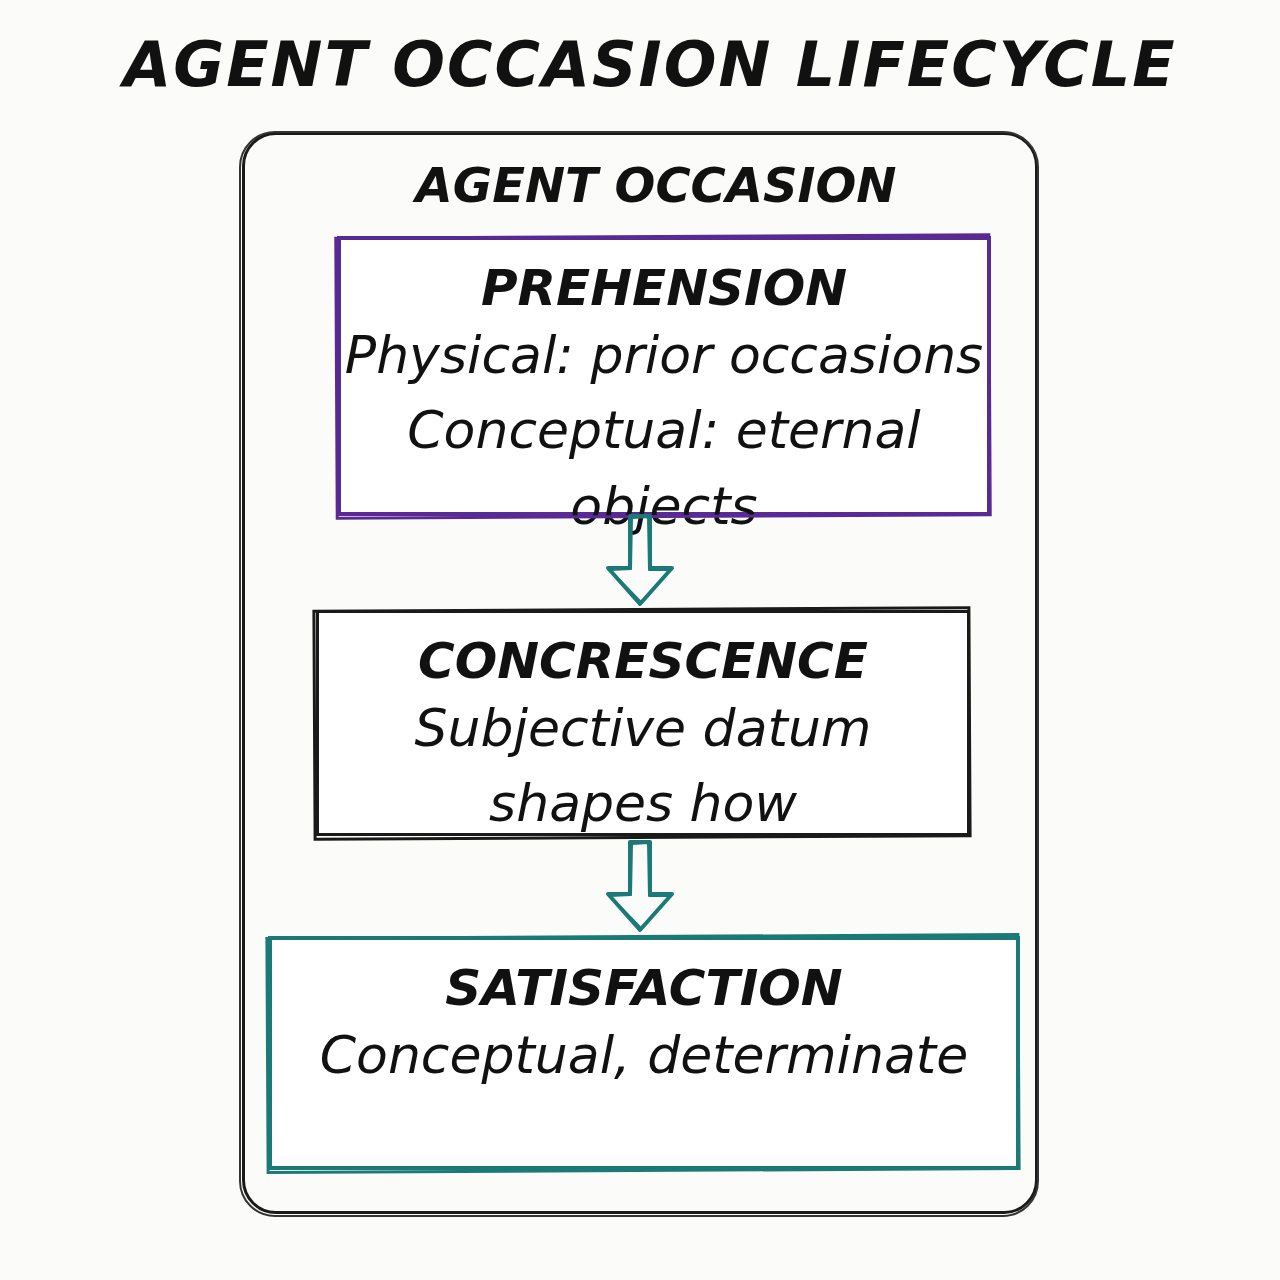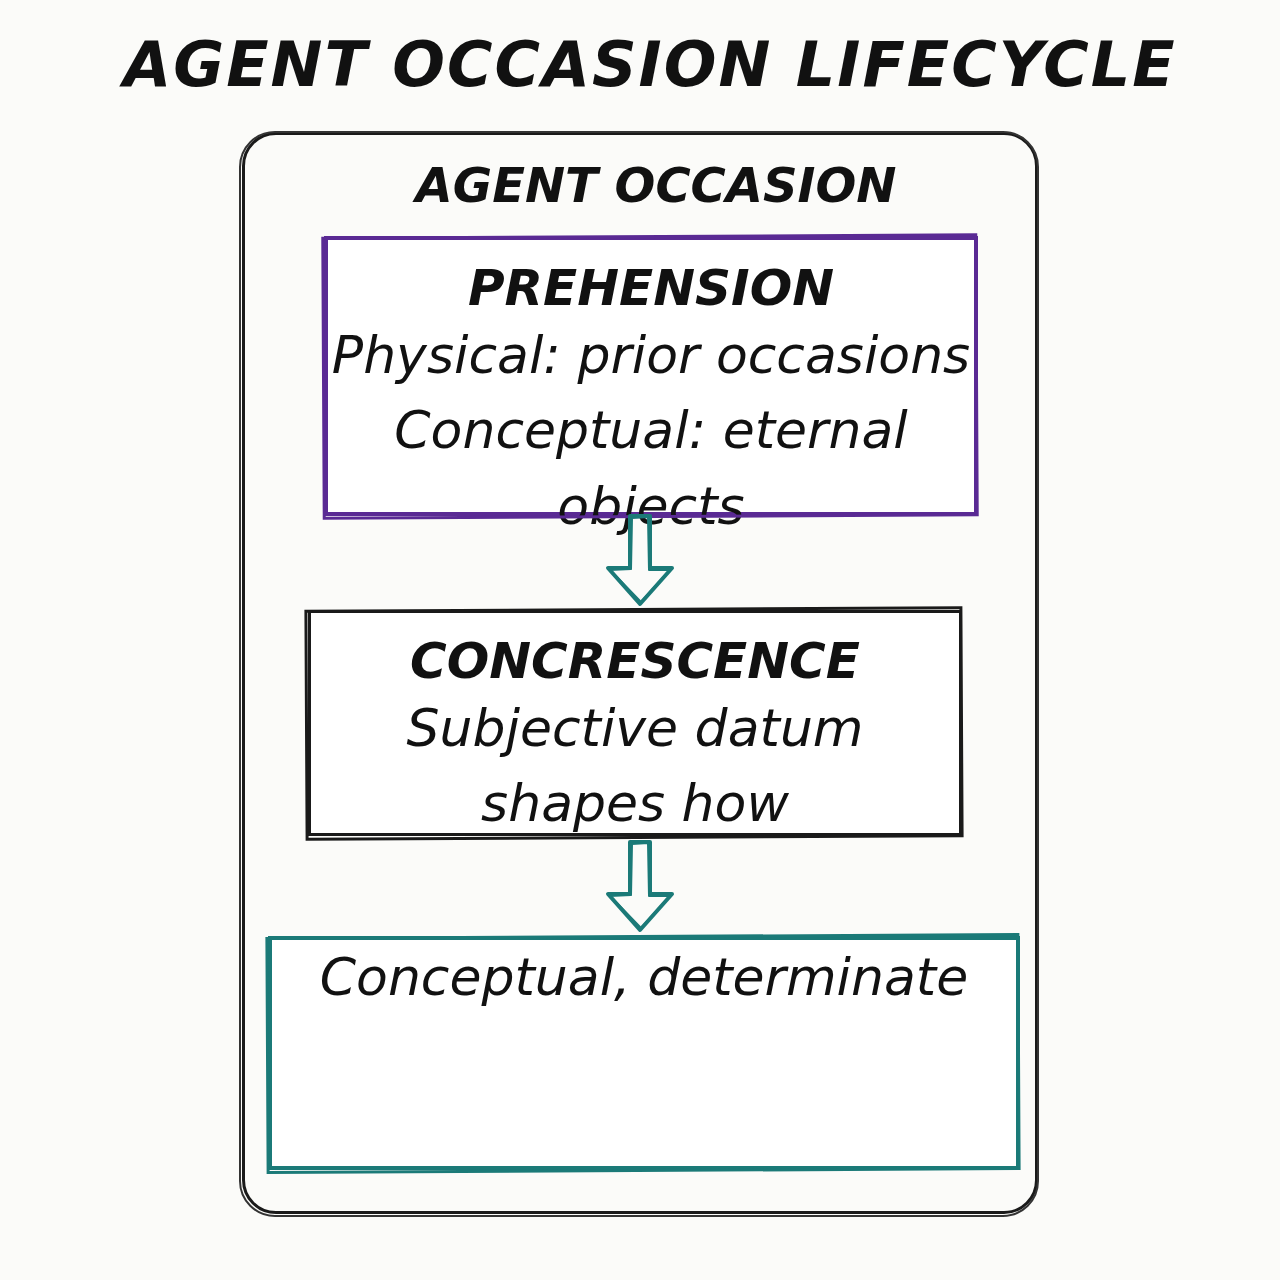--- a/index.html
+++ b/index.html
@@ -31,22 +31,22 @@
     .box {
       position: absolute; background: #fff; text-align: center;
     }
     .box::before {
       content: ""; position: absolute; left: -6px; top: -5px; right: -4px; bottom: -6px;
       border-width: 3px; border-style: solid; border-color: inherit; pointer-events: none;
       transform: rotate(-0.3deg);
     }
     .box-title { font-size: 50px; font-weight: bold; font-style: oblique; margin-top: 18px; line-height: 1.2; }
     .box-line { font-size: 52px; font-style: oblique; line-height: 1.45; }
-    .b1 { left: 324px; top: 236px; width: 646px; height: 272px; border: 4px solid #5a2a94; border-color: #5a2a94; }
-    .b2 { left: 308px; top: 610px; width: 648px; height: 220px; border: 3px solid #fca5a5; border-color: #1a1a1a; }
+    .b1 { left: 337px; top: 236px; width: 646px; height: 272px; border: 4px solid #5a2a94; border-color: #5a2a94; }
+    .b2 { left: 316px; top: 610px; width: 648px; height: 220px; border: 3px solid #fca5a5; border-color: #1a1a1a; }
     .b3 { left: 268px; top: 936px; width: 744px; height: 226px; border: 4px solid #1b7a78; border-color: #1b7a78; }
     .arrow { position: absolute; left: 600px; width: 80px; height: 96px; }
     .a1 { top: 512px; }
     .a2 { top: 838px; }
   </style>
 </head>
 <body>
 
 <div class="main-title">AGENT OCCASION LIFECYCLE</div>
 
@@ -69,14 +69,15 @@
   <div class="box-title">CONCRESCENCE</div>
   <div class="box-line">Subjective datum shapes how</div>
 </div>
 
 <svg class="arrow a2" viewBox="0 0 80 96">
   <path d="M30 4 L50 4 L50 56 L72 56 L40 92 L8 56 L30 56 Z" fill="none" stroke="#1b7a78" stroke-width="4" stroke-linejoin="round"></path>
   <path d="M32 6 L48 5 L49 58 L70 58 L41 90 L10 58 L31 57 Z" fill="none" stroke="#1b7a78" stroke-width="2" stroke-linejoin="round"></path>
 </svg>
 
 <div class="box b3">
+  <div class="box-title">SATISFACTION</div>
   <div class="box-line">Conceptual, determinate</div>
 </div>
 
 </body></html>

